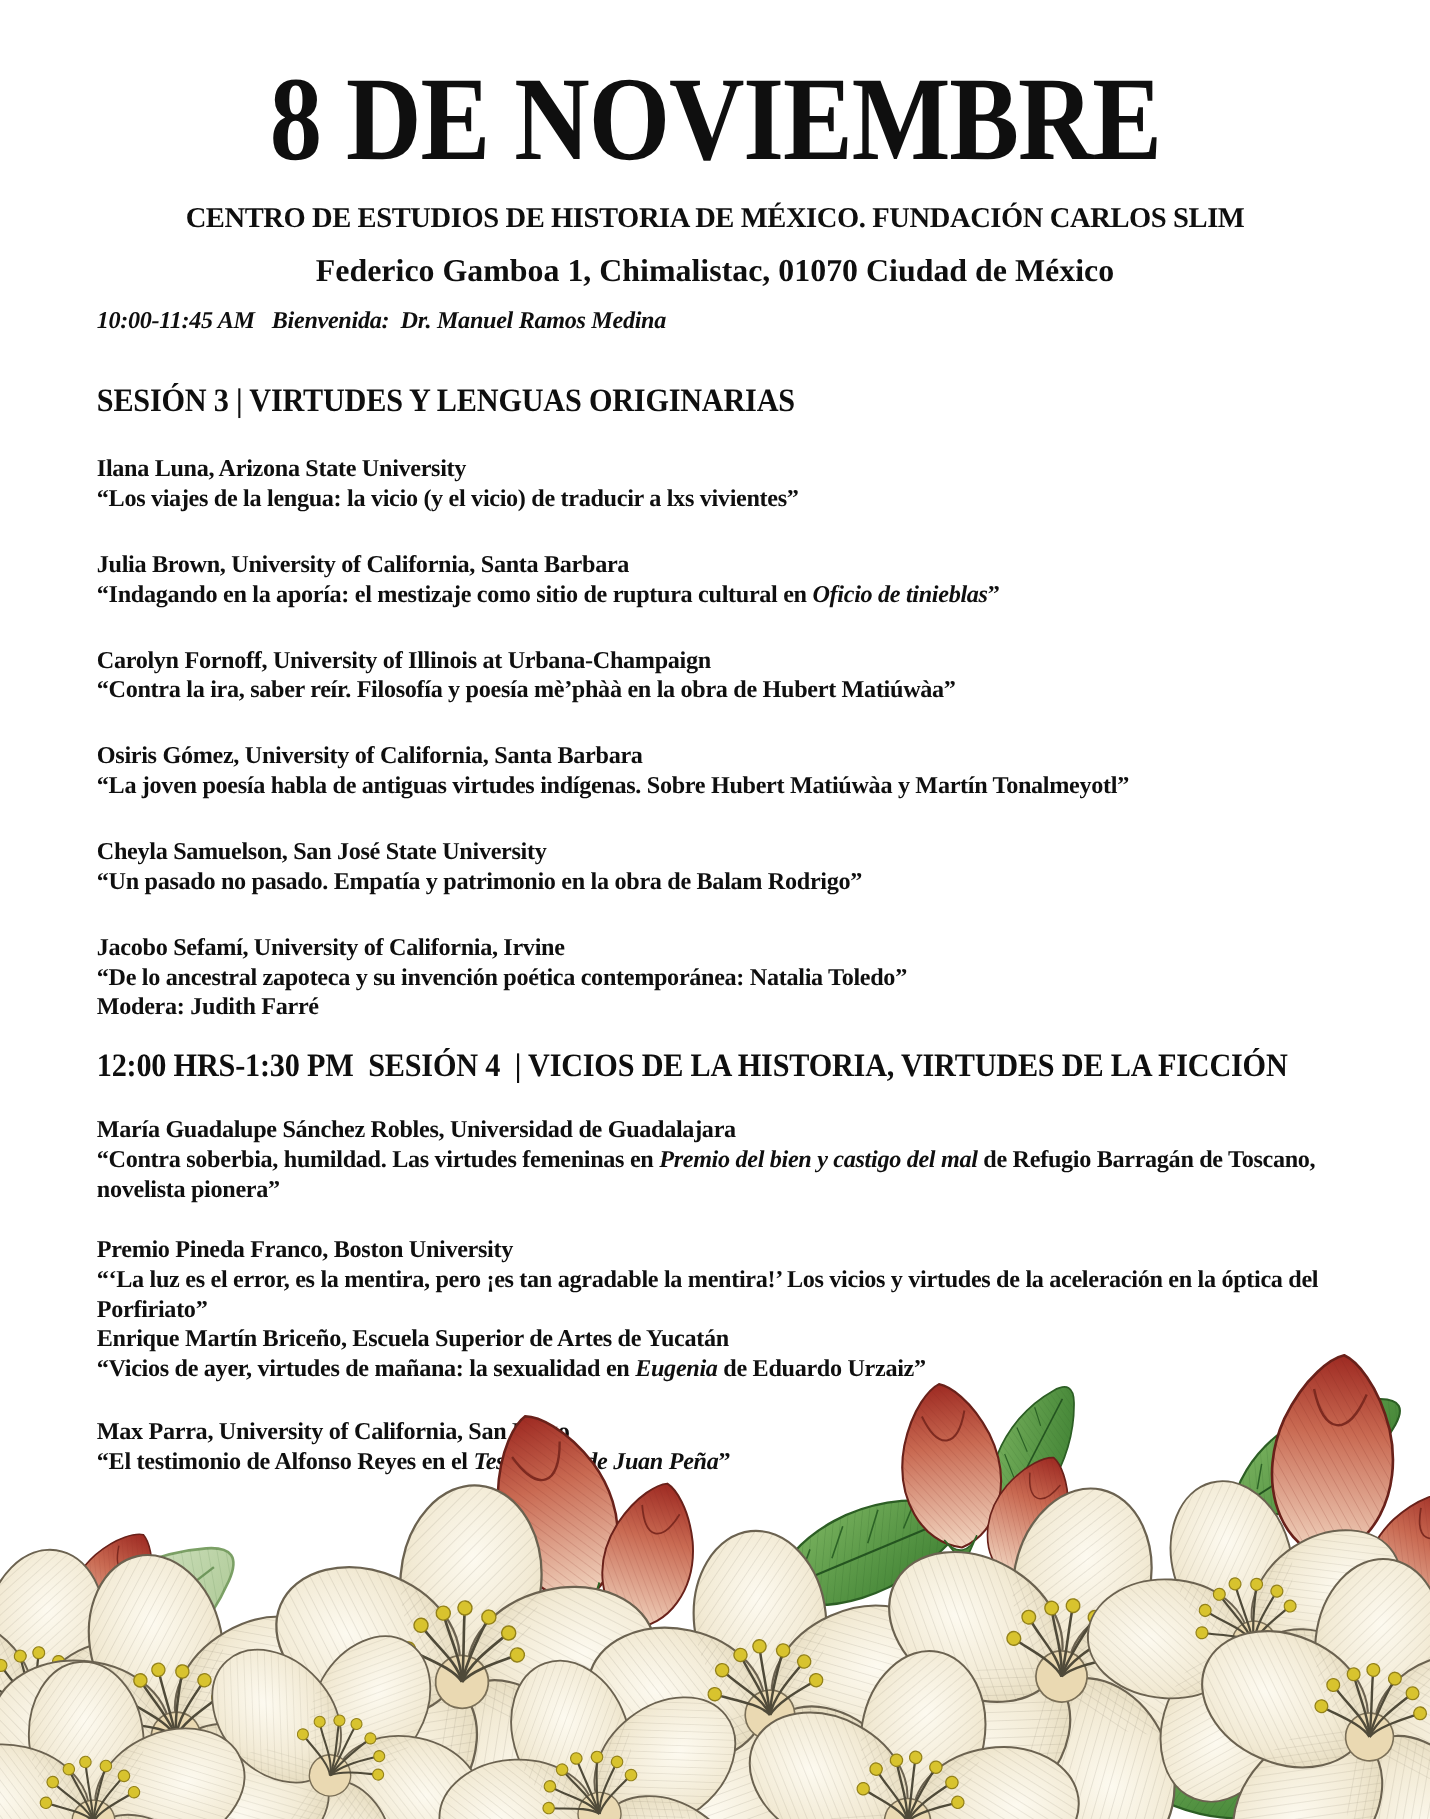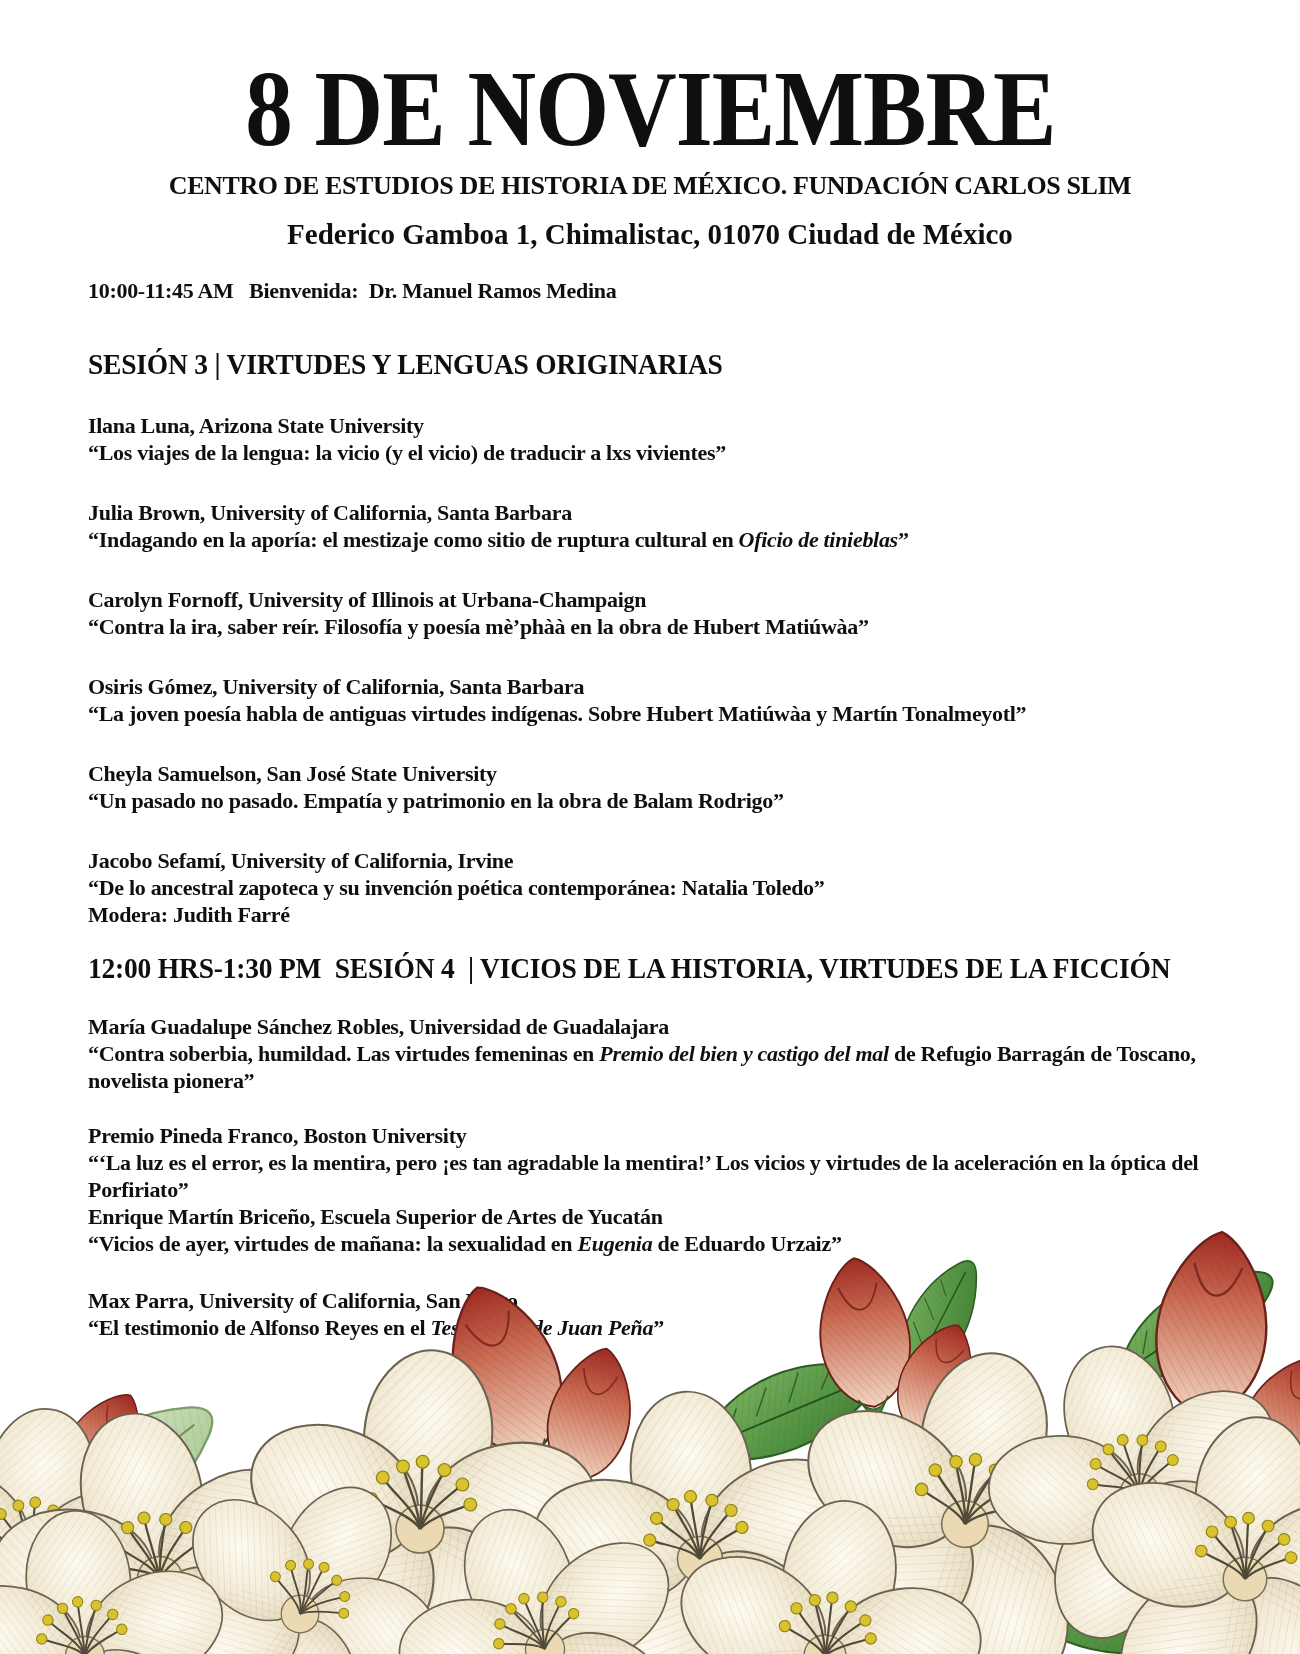--- a/index.html
+++ b/index.html
@@ -4,24 +4,24 @@
 <style>
   html,body{margin:0;padding:0;}
   body{
     width:1300px;height:1654px;position:relative;overflow:hidden;
     background:#ffffff;color:#0f0f0f;
     font-family:"Liberation Serif", serif;font-weight:bold;
   }
   .header{text-align:center;}
   .title{margin-top:62px;font-size:97px;line-height:1.0;}
   .title-inner{display:inline-block;transform:scale(0.98,1.12);transform-origin:50% 70%;letter-spacing:-1px;}
-  .venue{font-size:26px;margin-top:12px;letter-spacing:-0.4px;}
+  .venue{font-size:26px;margin-top:24px;letter-spacing:-0.4px;}
   .address{font-size:29px;margin-top:17px;}
   .content{position:absolute;left:88px;width:1128px;top:277px;font-size:22px;line-height:27px;letter-spacing:-0.3px;}
-  .welcome{white-space:pre-wrap;}
+  .welcome{white-space:pre-wrap;font-style:italic;}
   .session-heading{font-size:27.5px;line-height:31px;white-space:pre-wrap;transform:scaleY(1.08);transform-origin:left center;letter-spacing:-0.2px;}
   .gap44{margin-top:44px;}
   .gap33{margin-top:33px;}
   .gap30{margin-top:30px;}
   .gap28{margin-top:28px;}
   .gap25{}
   .gap24{margin-top:24px;}
   .talk i{font-style:italic;}
   .flowers{position:absolute;left:0;bottom:0;width:1300px;height:430px;z-index:5;}
 </style>

